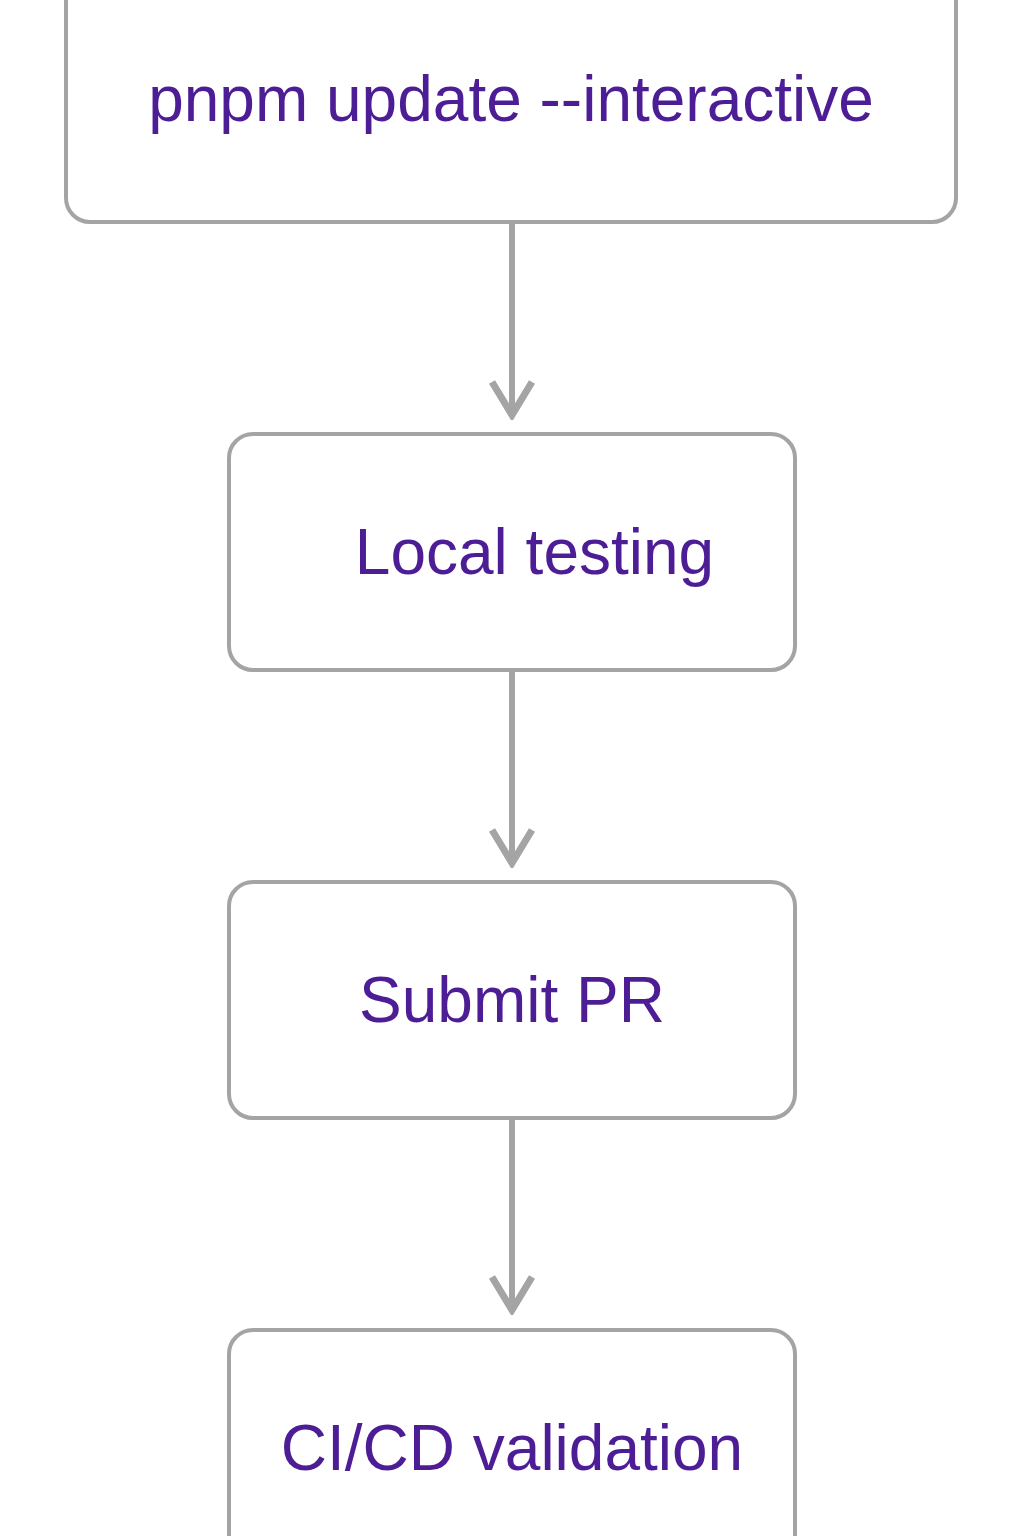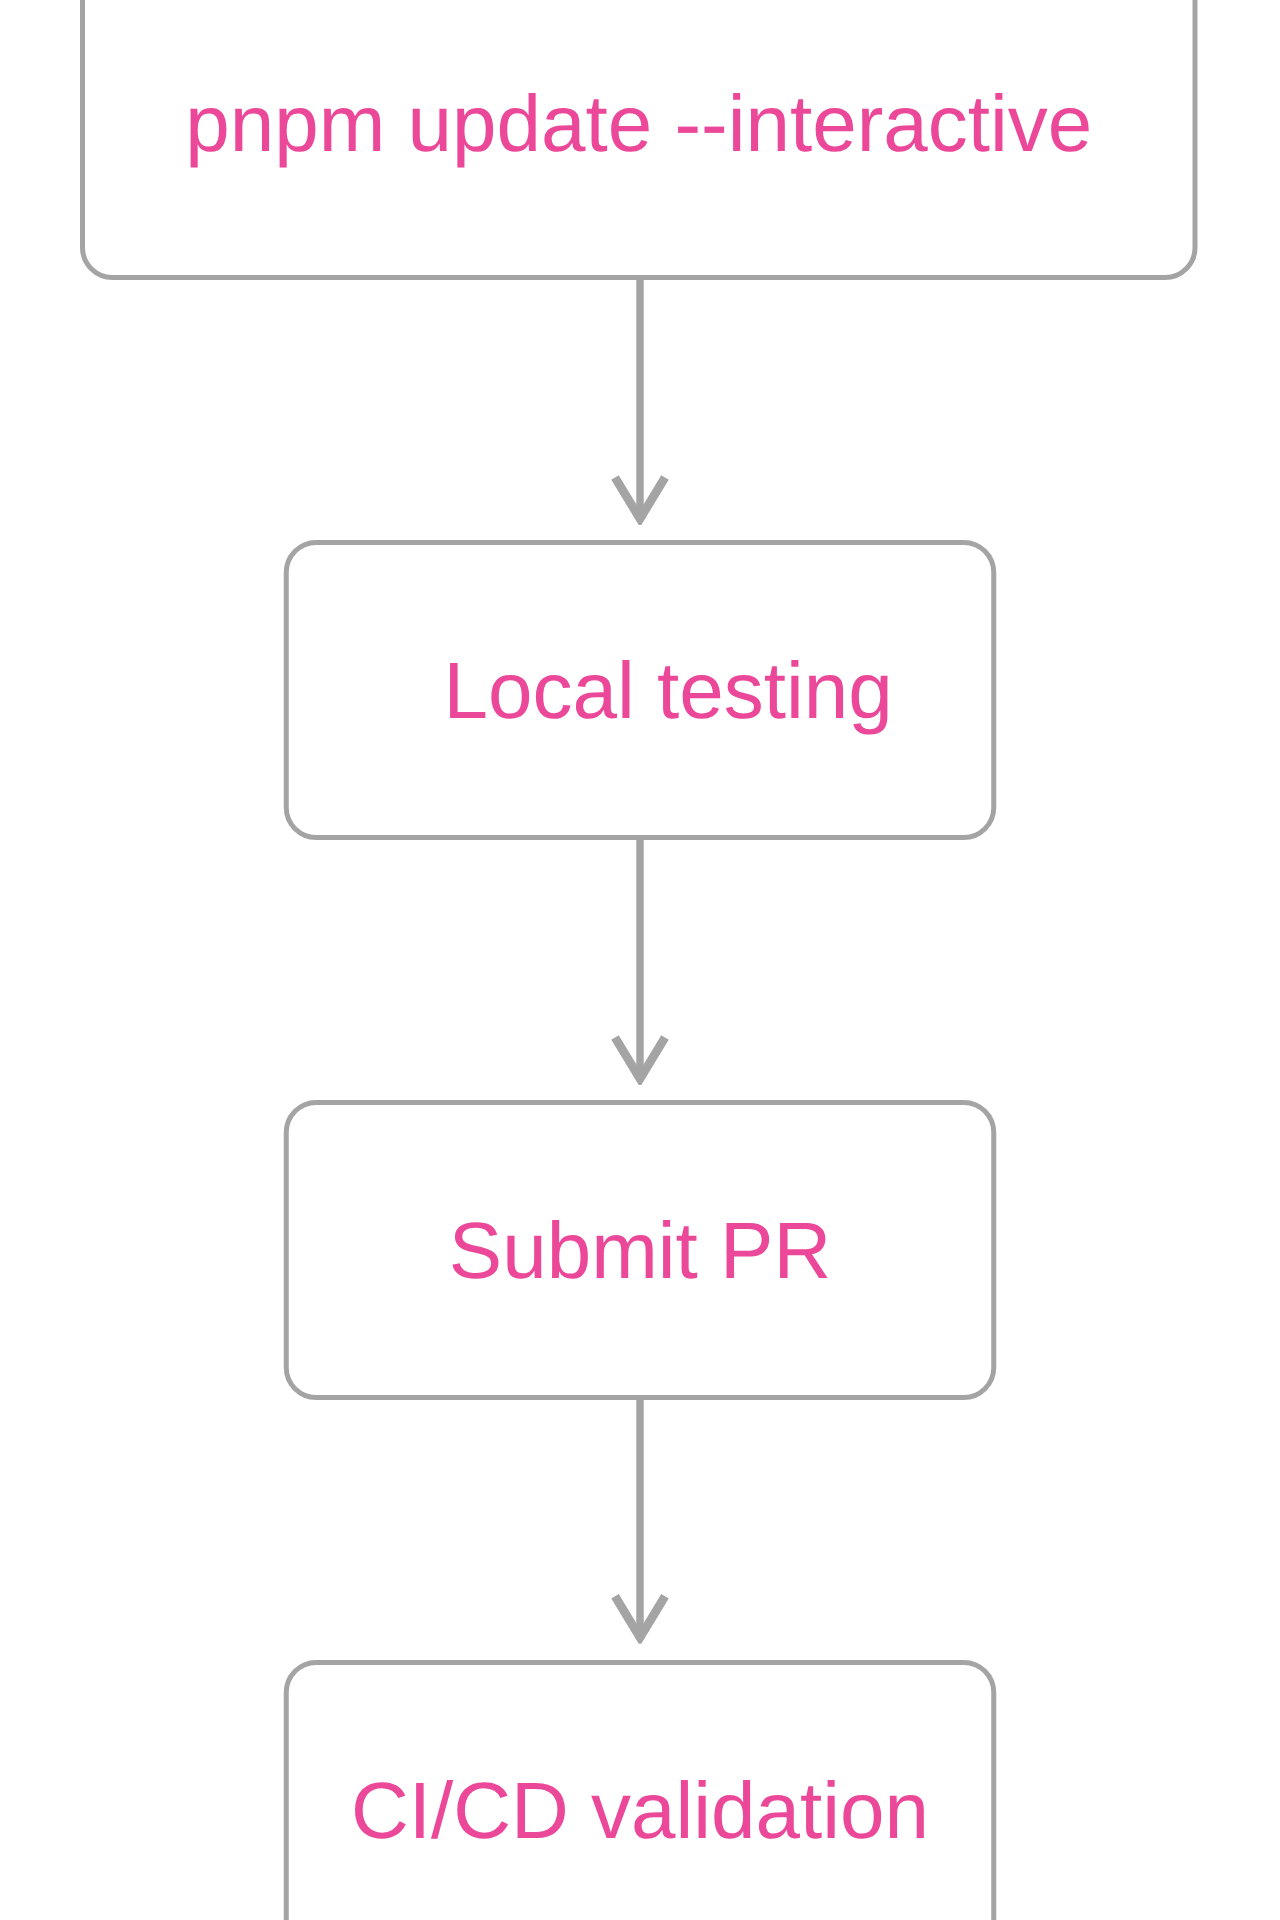--- a/index.html
+++ b/index.html
@@ -15,21 +15,21 @@
     position: absolute;
     box-sizing: border-box;
     background: #ffffff;
     border: 4px solid #a4a4a4;
     border-radius: 26px;
     display: flex;
     align-items: center;
     justify-content: center;
   }
   .node-label {
-    color: #ec4899;
+    color: #4c1d95;
     font-size: 64px;
     line-height: 1.1;
     white-space: nowrap;
     text-align: center;
   }
   .node-1 { left: 64px;  top: -26px;  width: 894px; height: 250px; }
   .node-2 { left: 227px; top: 432px;  width: 570px; height: 240px; padding-left: 45px; }
   .node-3 { left: 227px; top: 880px;  width: 570px; height: 240px; }
   .node-4 { left: 227px; top: 1328px; width: 570px; height: 240px; }
   .arrow {

